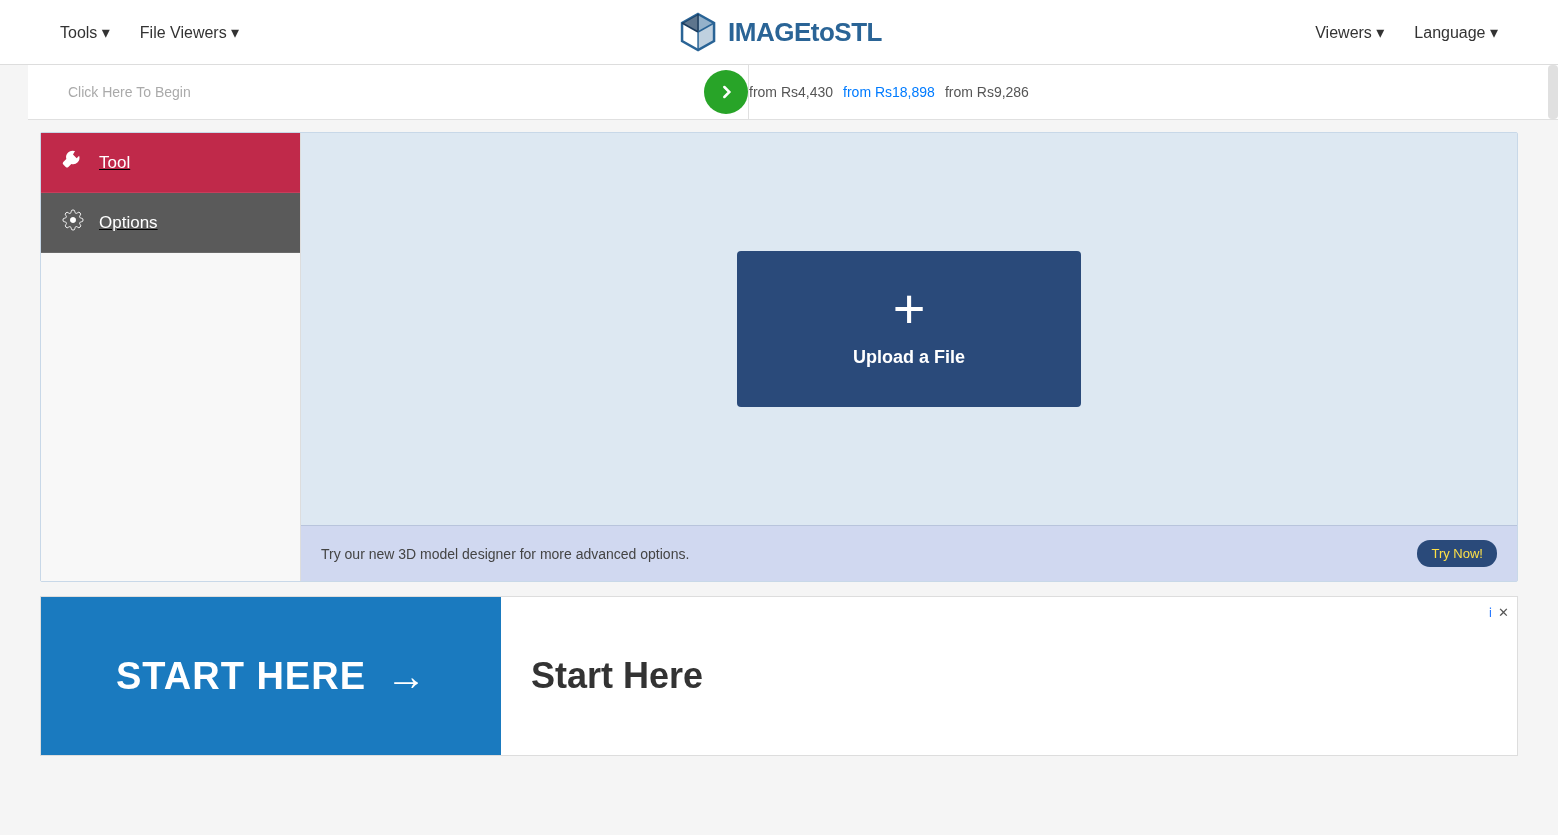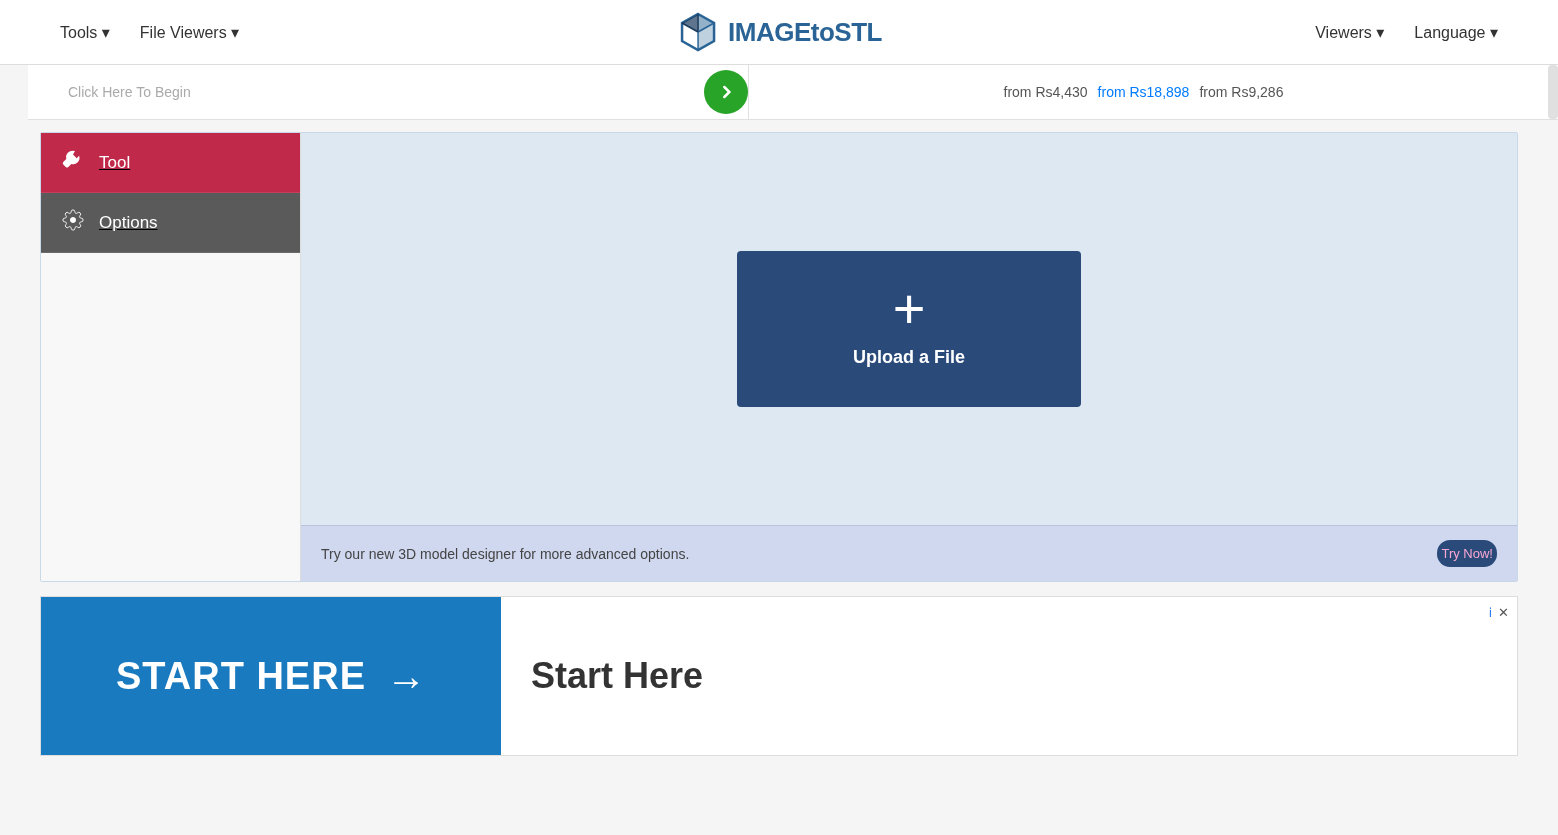--- a/index.html
+++ b/index.html
@@ -95,21 +95,21 @@
     }
     .banner-arrow-btn svg {
       fill: white;
       width: 20px;
       height: 20px;
     }
     .banner-right {
       flex: 1;
       display: flex;
       align-items: center;
-      justify-content: center;
+      justify-content: flex-start;
       padding-right: 20px;
       border-left: 1px solid #e0e0e0;
       height: 100%;
       gap: 10px;
       position: relative;
     }
     .price-item {
       font-size: 14px;
       color: #555;
     }
@@ -227,22 +227,22 @@
       gap: 12px;
       border-top: 1px solid #b8c4dc;
       justify-content: space-between;
     }
     .workspace-footer-text {
       font-size: 14px;
       color: #444;
     }
     .try-now-btn {
       background: #2a4a7a;
-      color: #f9a8d4;
-      padding: 6px 4px;
+      color: #fde047;
+      padding: 6px 14px;
       border-radius: 13px;
       font-size: 13px;
       cursor: pointer;
       border: none;
     }
 
     
     .ad-area {
       margin-top: 14px;
       border: 1px solid #ddd;

